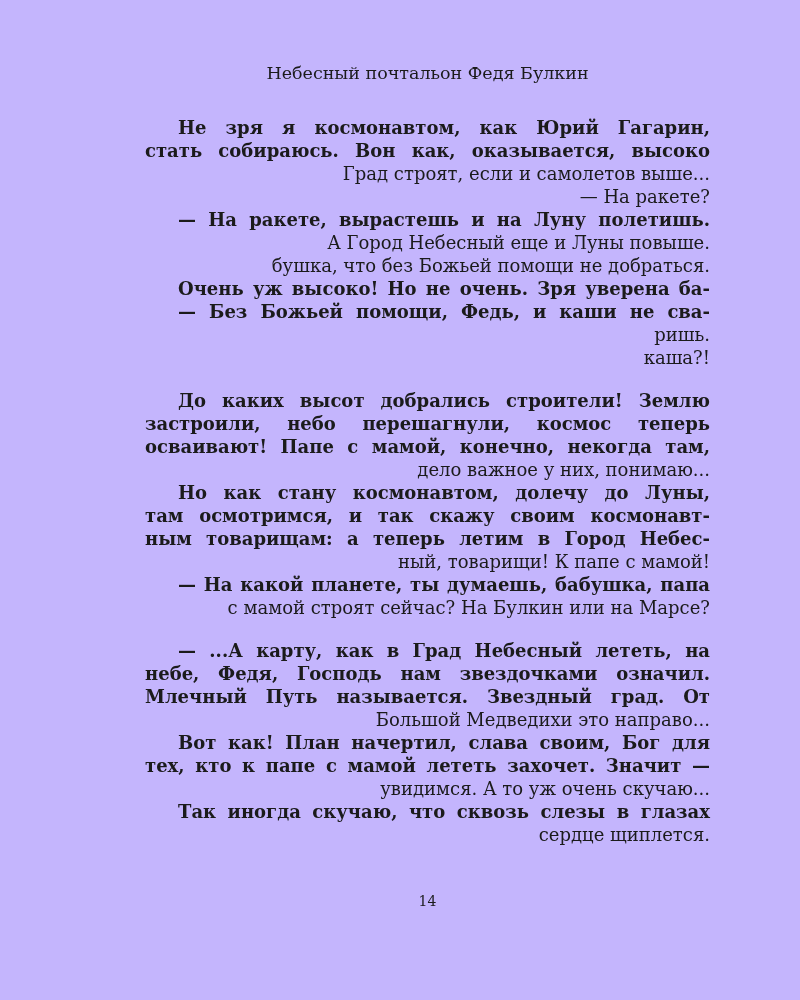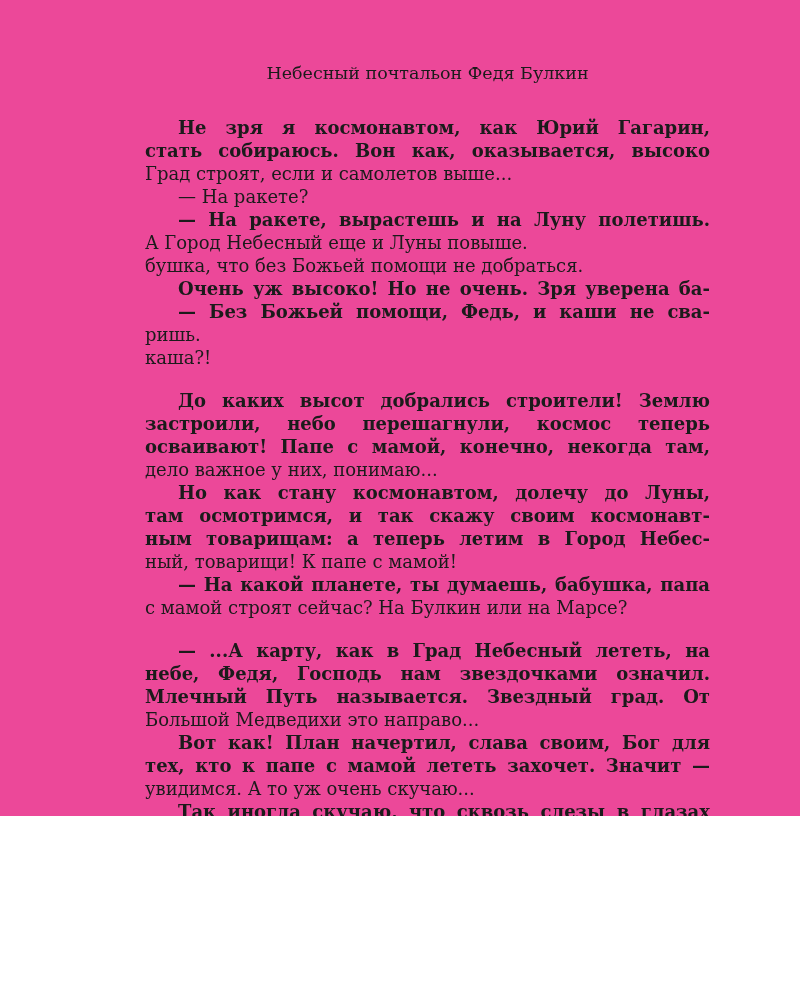--- a/index.html
+++ b/index.html
@@ -3,43 +3,43 @@
 <meta charset="utf-8">
 <style>
   html, body { margin: 0; padding: 0; }
   body {
     width: 800px; height: 1000px;
     background: #ffffff;
     font-family: "DejaVu Serif", "Liberation Serif", serif;
   }
   .page {
     position: relative;
-    width: 800px; height: 816px;
-    background: #ec4899;
+    width: 800px; height: 1000px;
+    background: #c4b5fd;
     color: #1b1b1b;
     overflow: hidden;
   }
   .running-head {
     position: absolute;
     top: 62px; left: 145px; width: 565px;
     text-align: center;
     font-size: 17.5px;
     line-height: 22px;
     color: #1b1b1b;
   }
   .text-body {
     position: absolute;
     top: 116px; left: 145px; width: 565px;
   }
   .section + .section { margin-top: 20px; }
   .para { margin: 0; }
   .line {
     font-size: 18px;
     line-height: 23px;
-    text-align: left;
+    text-align: right;
     white-space: normal;
     color: #1b1b1b;
   }
   .line.just {
     text-align: justify;
     text-align-last: justify;
     font-weight: bold;
   }
   .line.first { text-indent: 33px; }
   .folio {

